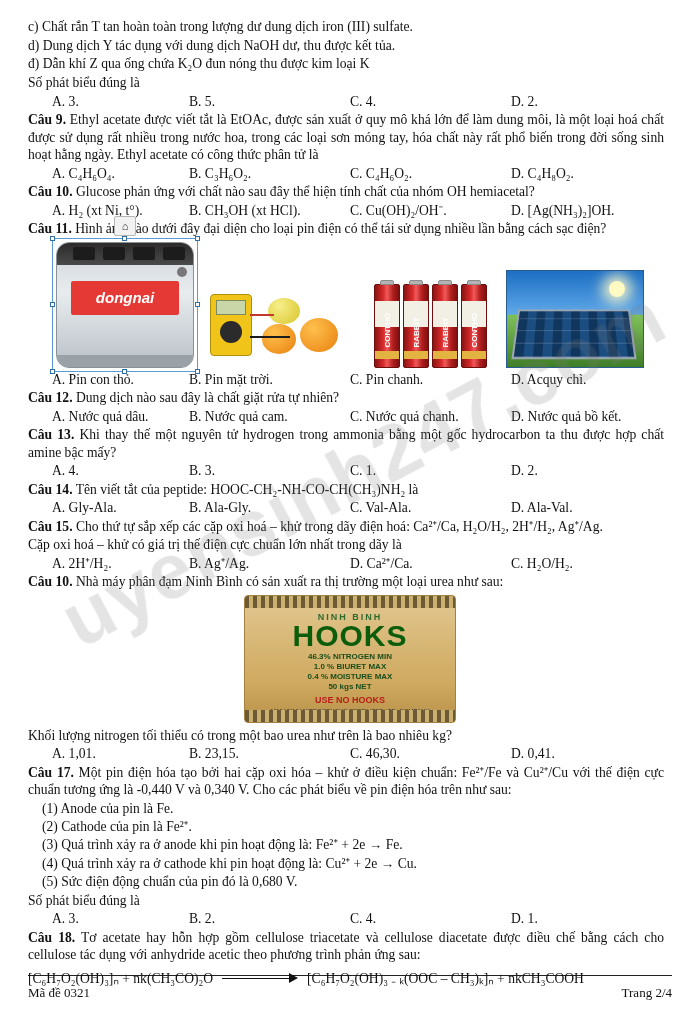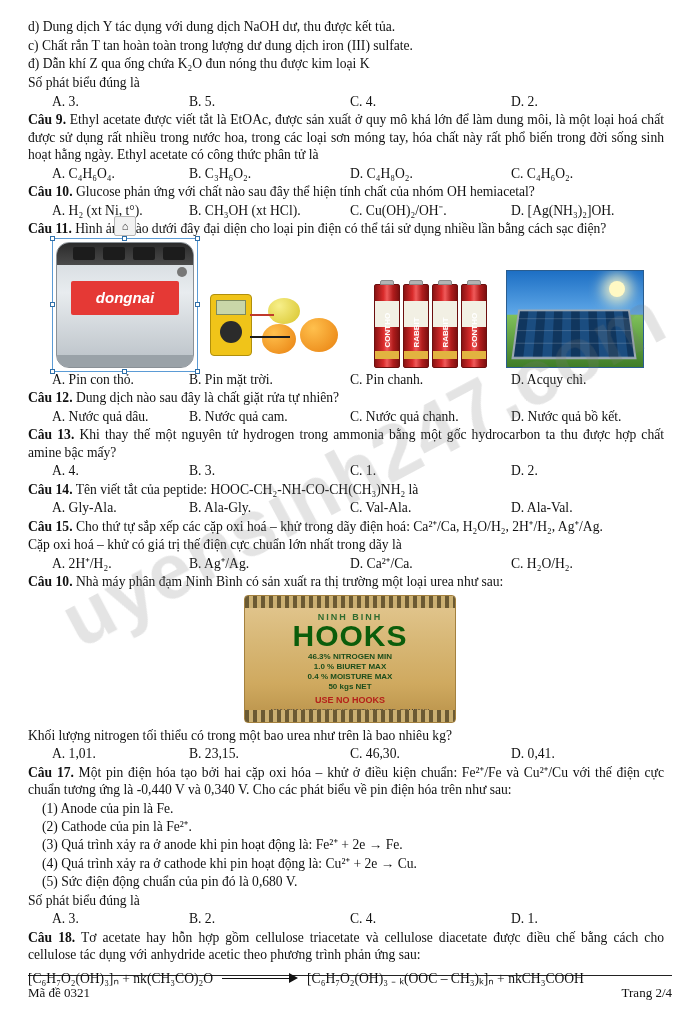--- a/index.html
+++ b/index.html
@@ -183,38 +183,38 @@
 </style>
 </head>
 <body>
 
 <div class="page">
 
   <div class="watermark">uyensinh247.com</div>
 
   <div class="content">
 
+    <p class="line">c) Chất rắn T tan hoàn toàn trong lượng dư dung dịch iron (III) sulfate.</p>
     <p class="line">d) Dung dịch Y tác dụng với dung dịch NaOH dư, thu được kết tủa.</p>
-    <p class="line">c) Chất rắn T tan hoàn toàn trong lượng dư dung dịch iron (III) sulfate.</p>
     <p class="line">đ) Dẫn khí Z qua ống chứa K₂O đun nóng thu được kim loại K</p>
     <p class="line">Số phát biểu đúng là</p>
 
     <div class="opts">
       <span>A. 3.</span>
       <span>B. 5.</span>
       <span>C. 4.</span>
       <span>D. 2.</span>
     </div>
 
     <p class="just"><span class="q">Câu 9.</span> <span>Ethyl acetate được viết tắt là EtOAc, được sản xuất ở quy mô khá lớn để làm dung môi, là một loại hoá chất được sử dụng rất nhiều trong nước hoa, trong các loại sơn móng tay, hóa chất này rất phổ biến trong đời sống sinh hoạt hằng ngày. Ethyl acetate có công thức phân tử là</span></p>
     <div class="opts">
       <span>A. C₄H₆O₄.</span>
       <span>B. C₃H₆O₂.</span>
+      <span>C. C₄H₆O₂.</span>
       <span>D. C₄H₈O₂.</span>
-      <span>C. C₄H₆O₂.</span>
     </div>
 
     <p><span class="q">Câu 10.</span> <span>Glucose phản ứng với chất nào sau đây thể hiện tính chất của nhóm OH hemiacetal?</span></p>
     <div class="opts">
       <span>A. H₂ (xt Ni, t°).</span>
       <span>B. CH₃OH (xt HCl).</span>
       <span>C. Cu(OH)₂/OH⁻.</span>
       <span>D. [Ag(NH₃)₂]OH.</span>
     </div>
 

